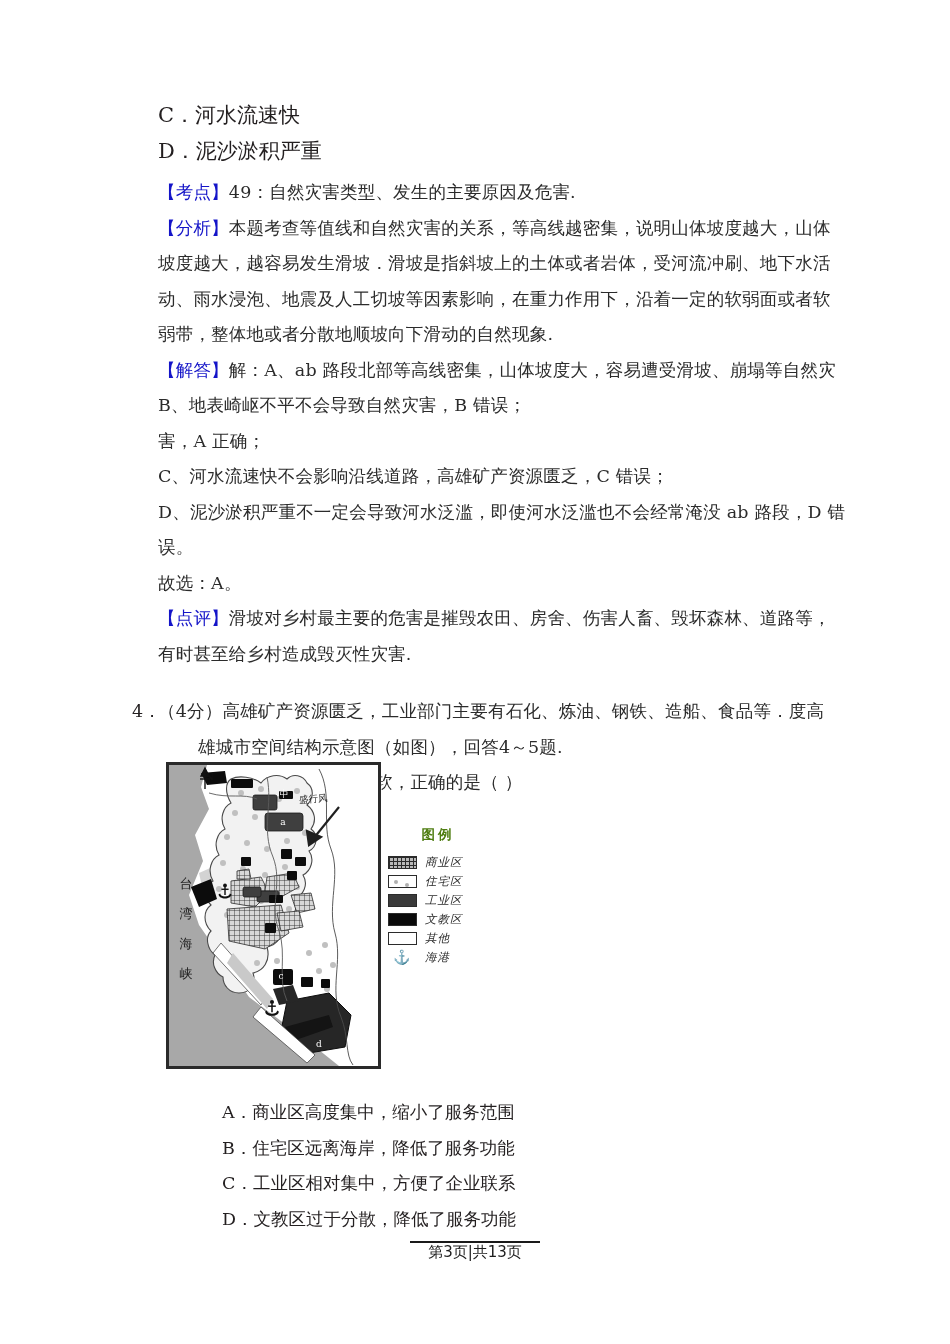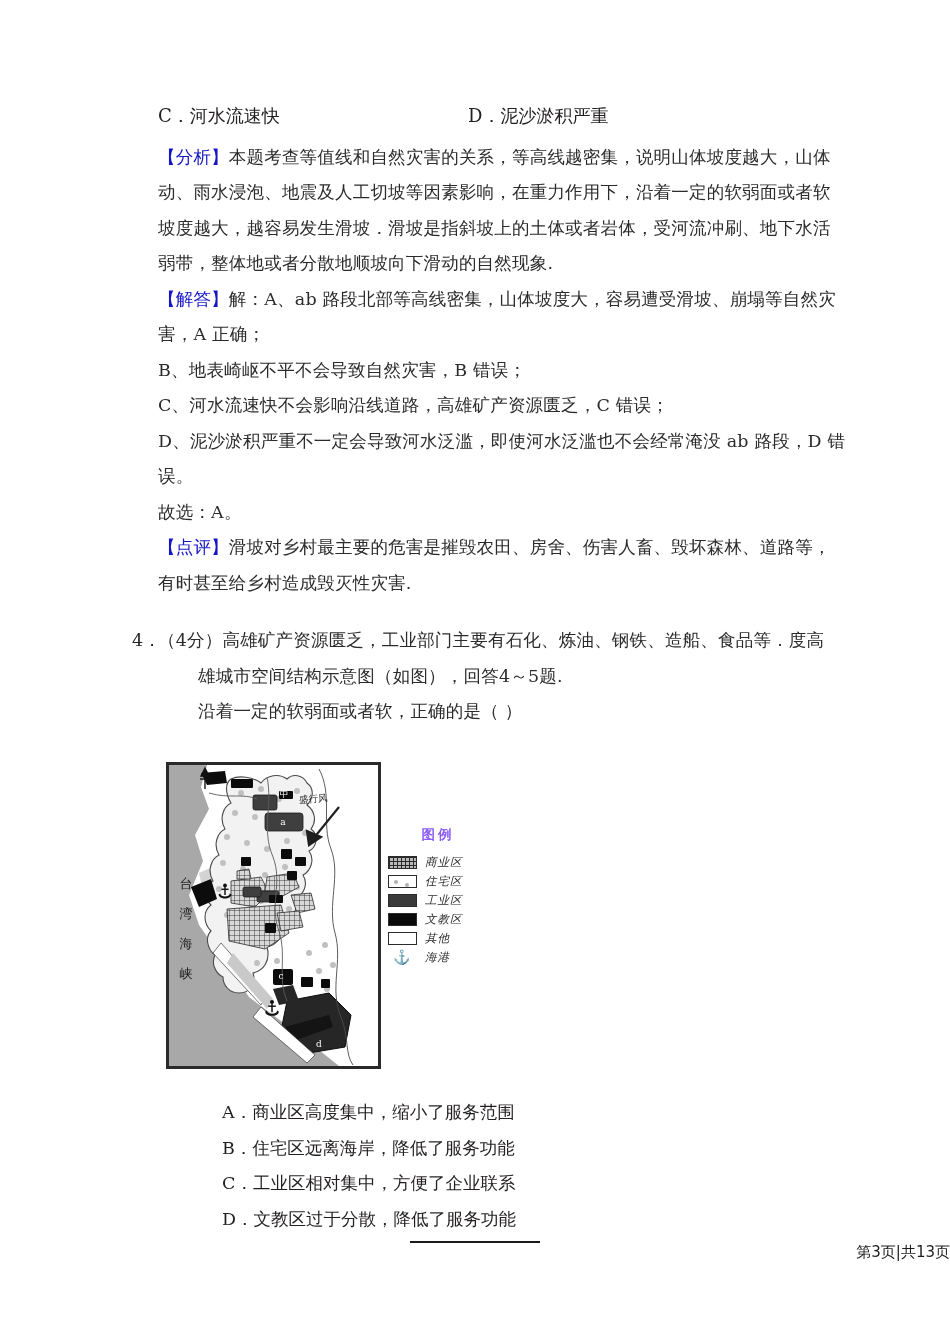--- a/index.html
+++ b/index.html
@@ -29,23 +29,24 @@
   }
   .line {
     font-size: 17.5px;
     line-height: 35.5px;
     color: #2b2b2b;
     white-space: nowrap;
     letter-spacing: 0.2px;
   }
   .opt-row {
     display: flex;
-    font-size: 18px;
+    font-size: 21px;
     line-height: 35.5px;
     margin-bottom: 6px;
+    flex-direction: column;
   }
   .opt-row .opt-c { width: 310px; }
   .tag {
     color: #1414c8;
     font-weight: normal;
   }
   .q-block {
     position: relative;
     margin-top: 22px;
   }
@@ -127,21 +128,21 @@
     font-size: 11.5px;
     color: #2a2a2a;
   }
   .legend-title {
     text-align: center;
     font-size: 13.5px;
     letter-spacing: 3px;
     margin-bottom: 9px;
     margin-left: -18px;
     font-weight: bold;
-    color: #8b5cf6;
+    color: #4d7c0f;
   }
   .legend-row {
     display: flex;
     align-items: center;
     height: 19px;
   }
   .sw {
     width: 29px;
     height: 13px;
     border: 1px solid #2b2b2b;
@@ -189,51 +190,54 @@
     top: 1241px;
     width: 130px;
     height: 2px;
     background: #1a1a1a;
   }
   .footer-text {
     position: absolute;
     left: 0;
     top: 1243px;
     width: 950px;
-    text-align: right;
+    text-align: center;
     font-size: 15px;
     color: #1c1c1c;
     font-family: "DejaVu Sans", "Liberation Sans", sans-serif;
   }
 </style>
 </head>
 <body>
 
 <div class="page">
 
   <div class="content">
 
     <div class="opt-row">
       <div class="opt-c">C．河水流速快</div>
       <div>D．泥沙淤积严重</div>
     </div>
 
+    <div class="line">
+      <span class="tag">【考点】</span><span>49：自然灾害类型、发生的主要原因及危害.</span>
+    </div>
 
     <div class="line">
       <span class="tag">【分析】</span><span>本题考查等值线和自然灾害的关系，等高线越密集，说明山体坡度越大，山体</span>
     </div>
+    <div class="line">坡度越大，越容易发生滑坡．滑坡是指斜坡上的土体或者岩体，受河流冲刷、地下水活</div>
     <div class="line">动、雨水浸泡、地震及人工切坡等因素影响，在重力作用下，沿着一定的软弱面或者软</div>
-    <div class="line">坡度越大，越容易发生滑坡．滑坡是指斜坡上的土体或者岩体，受河流冲刷、地下水活</div>
     <div class="line">弱带，整体地或者分散地顺坡向下滑动的自然现象.</div>
 
     <div class="line">
       <span class="tag">【解答】</span><span>解：A、ab 路段北部等高线密集，山体坡度大，容易遭受滑坡、崩塌等自然灾</span>
     </div>
+    <div class="line">B、地表崎岖不平不会导致自然灾害，B 错误；</div>
     <div class="line">害，A 正确；</div>
-    <div class="line">B、地表崎岖不平不会导致自然灾害，B 错误；</div>
     <div class="line">C、河水流速快不会影响沿线道路，高雄矿产资源匮乏，C 错误；</div>
     <div class="line">D、泥沙淤积严重不一定会导致河水泛滥，即使河水泛滥也不会经常淹没 ab 路段，D 错</div>
     <div class="line">误。</div>
     <div class="line">故选：A。</div>
 
     <div class="line">
       <span class="tag">【点评】</span><span>滑坡对乡村最主要的危害是摧毁农田、房舍、伤害人畜、毁坏森林、道路等，</span>
     </div>
     <div class="line">有时甚至给乡村造成毁灭性灾害.</div>
 

